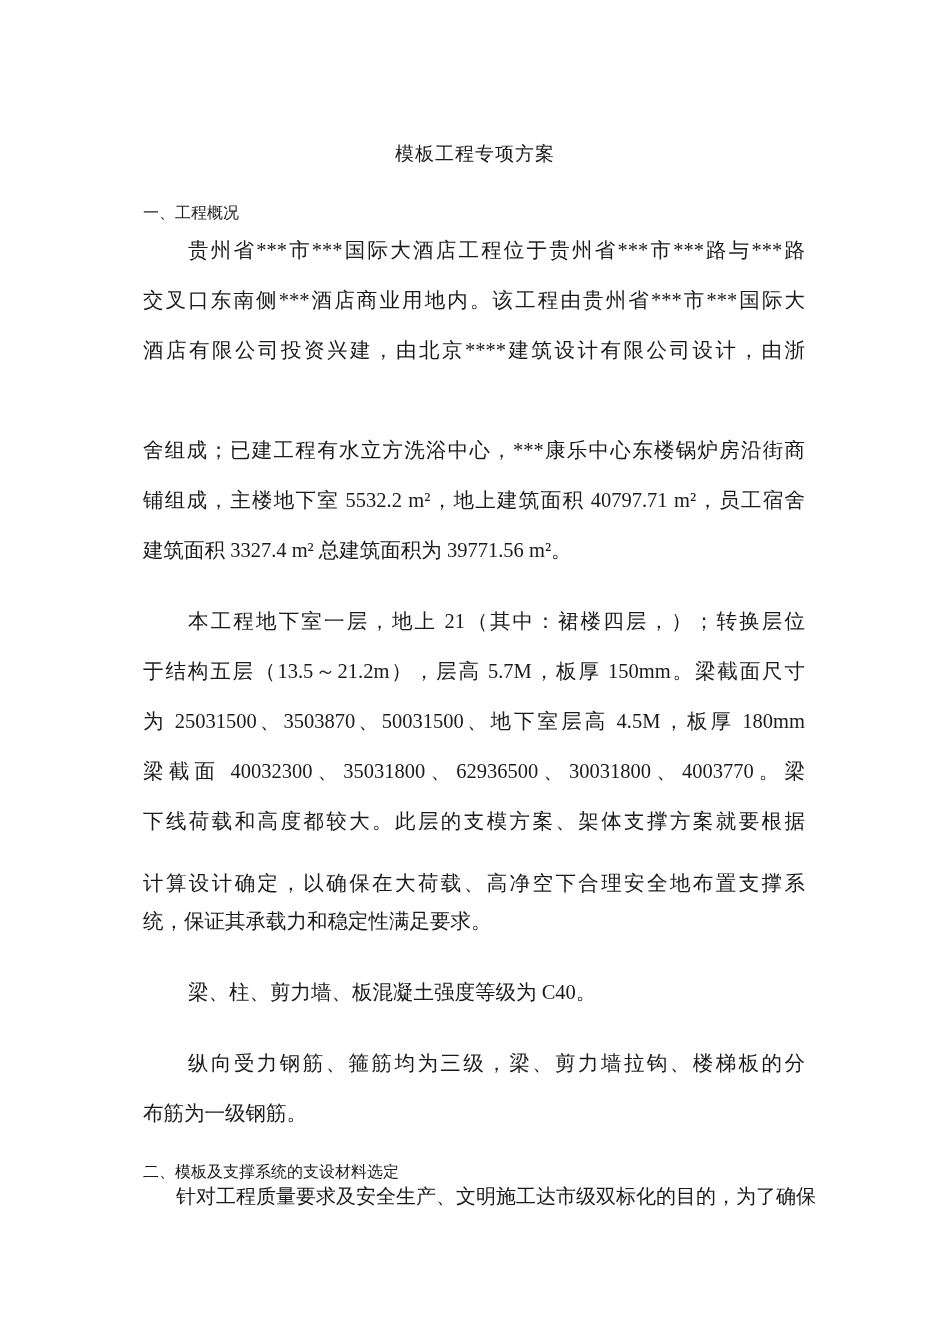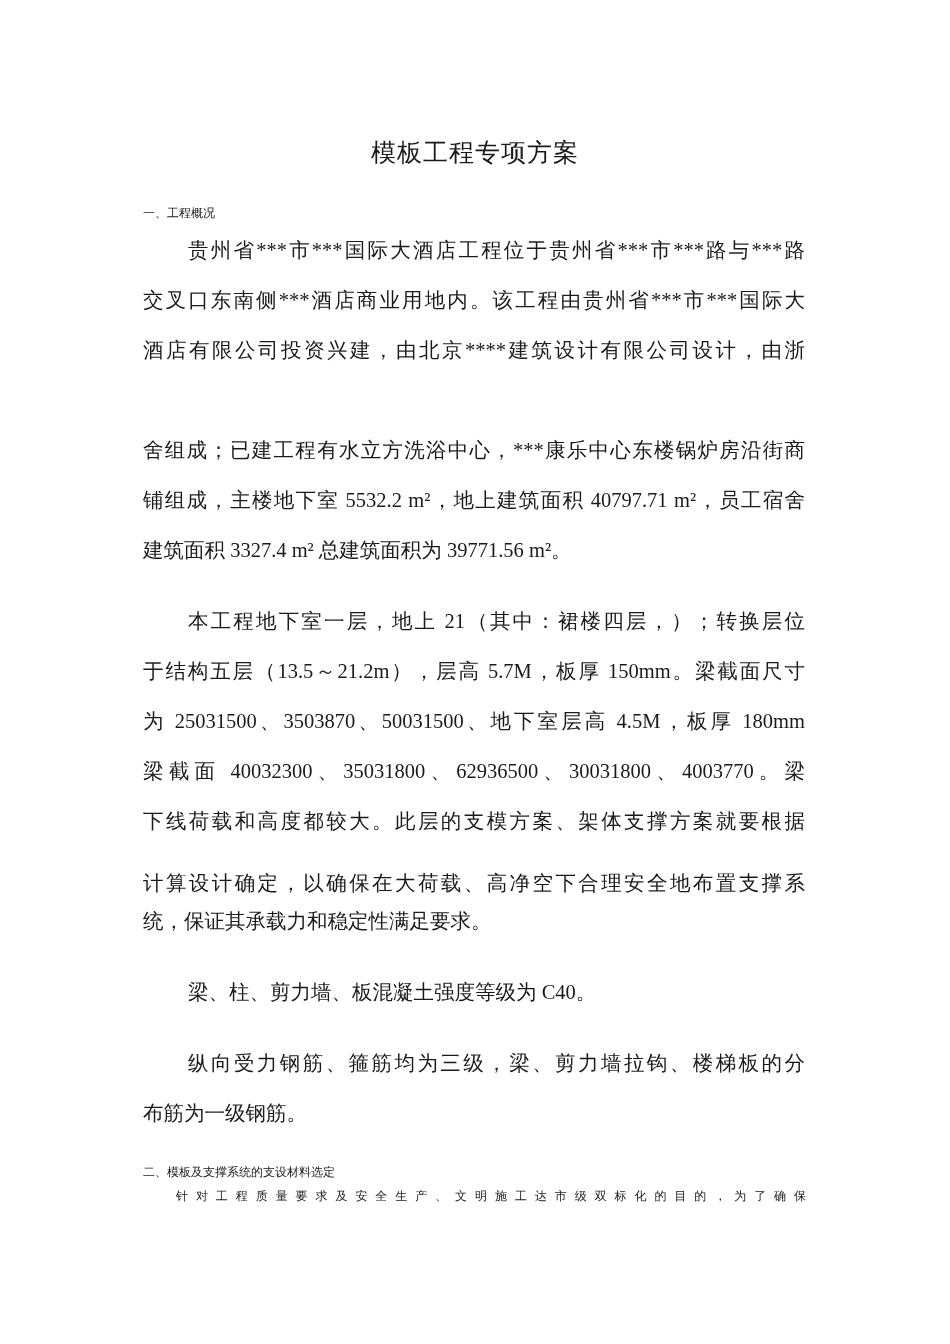--- a/index.html
+++ b/index.html
@@ -21,50 +21,50 @@
       width: 950px;
       height: 1344px;
       background: #ffffff;
     }
     .title {
       position: absolute;
       left: 0;
       width: 950px;
       top: 133px;
       text-align: center;
-      font-size: 25px;
+      font-size: 19px;
       line-height: 40px;
       letter-spacing: 1px;
       white-space: nowrap;
     }
     .heading {
       position: absolute;
       left: 143px;
-      font-size: 12px;
+      font-size: 16px;
       line-height: 22px;
       white-space: nowrap;
     }
     .line {
       position: absolute;
       left: 143px;
       width: 662px;
       font-size: 20.5px;
       line-height: 30px;
       white-space: nowrap;
       text-align: justify;
       text-align-last: justify;
       font-family: Liberation Serif, serif;
     }
     .line.last { text-align-last: left; }
     .line.indent { left: 188px; width: 617px; }
     .small-line {
       position: absolute;
       left: 176px;
       width: 630px;
-      font-size: 12px;
+      font-size: 20px;
       line-height: 24px;
       white-space: nowrap;
       text-align: justify;
       text-align-last: justify;
     }
   </style>
 </head>
 <body>
 
 <div class="page">

